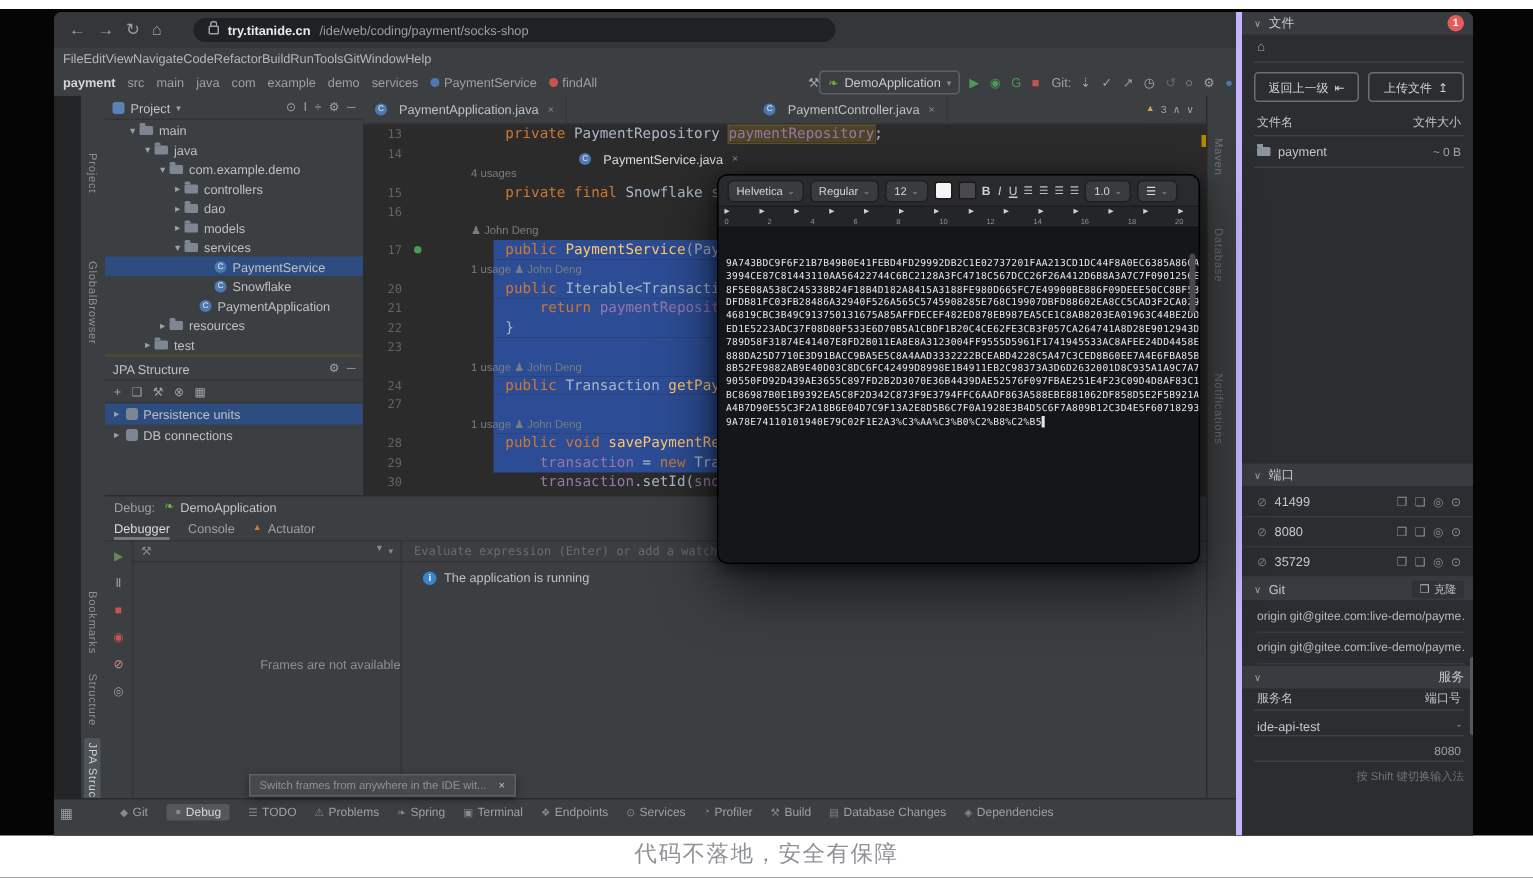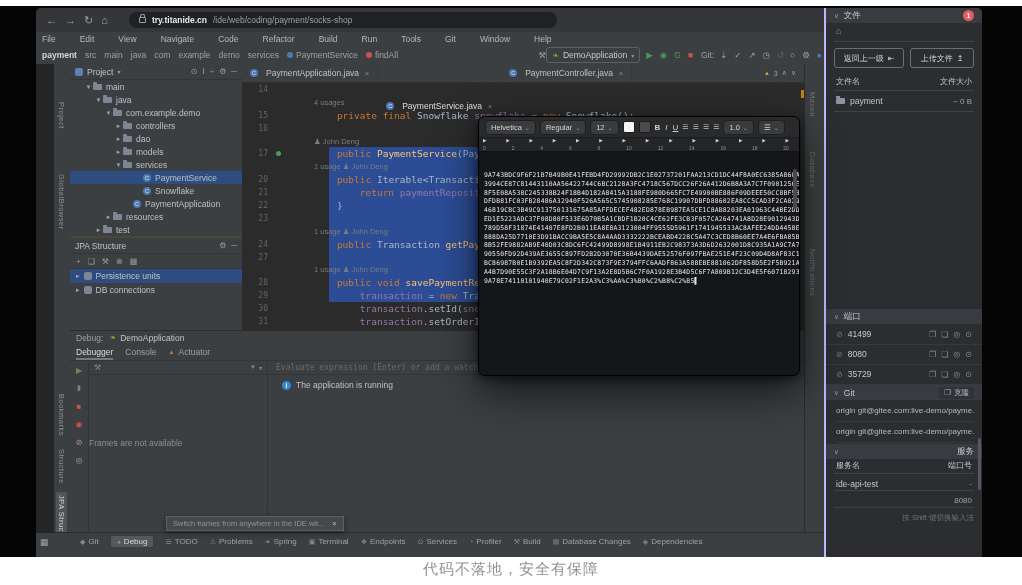--- a/index.html
+++ b/index.html
@@ -15,21 +15,21 @@
            align-items:center;gap:6px;padding:0 10px;margin-left:4px;}
   .lock{width:5px;height:4px;border:1px solid #9aa0a6;border-radius:1px;position:relative;flex:0 0 auto;}
   .lock::before{content:"";position:absolute;width:3px;height:3px;border:1px solid #9aa0a6;
                 border-bottom:none;border-radius:2px 2px 0 0;top:-4px;left:0;}
   .host{color:#e8eaed;font-size:8.5px;font-weight:bold;white-space:nowrap;}
   .upath{color:#9aa0a6;font-size:8.5px;white-space:nowrap;}
   .cicons{margin-left:auto;display:flex;align-items:center;gap:9px;color:#c2c5c9;font-size:9.5px;}
   .avatar{width:11px;height:11px;border-radius:50%;background:#7356d6;}
   
   .ide{position:absolute;left:0;top:24px;right:0;bottom:0;background:#3c3f41;}
-  .menubar{position:absolute;left:6px;top:0;height:14px;display:flex;gap:24px;align-items:center;
+  .menubar{position:absolute;left:6px;top:0;height:14px;display:flex;gap:0;align-items:center;
            font-size:8.5px;color:#b4b7bc;z-index:2;}
   .menubar span{cursor:default;}
   .navbar{position:absolute;left:6px;top:14px;right:160px;height:18px;display:flex;
           align-items:center;font-size:8.5px;color:#9da0a4;z-index:2;}
   .crumb{margin-right:8px;white-space:nowrap;display:flex;align-items:center;gap:3px;}
   .crumb.b{color:#d3d5d9;font-weight:bold;}
   .dot{width:6px;height:6px;border-radius:50%;display:inline-block;}
   .rbgroup{display:flex;align-items:center;gap:7px;margin-left:6px;}
   .rbgroup .gi{font-size:8.5px;line-height:1;}
   .pill{display:flex;align-items:center;gap:4px;border:1px solid #5e6164;border-radius:3px;
@@ -99,21 +99,21 @@
          color:#9da0a4;border-bottom:1px solid #323436;}
   .dtab{display:flex;align-items:center;gap:4px;height:16px;}
   .dtab.active{color:#dadcde;box-shadow:inset 0 -2px 0 #747a80;}
   .dbody{position:absolute;left:0;top:29px;right:0;bottom:0;display:flex;}
   .dicons{width:18px;display:flex;flex-direction:column;align-items:center;gap:9px;padding-top:6px;
           font-size:8px;border-right:1px solid #323436;}
   .frames{width:178px;border-right:1px solid #323436;position:relative;}
   .ftool{height:14px;display:flex;align-items:center;padding:0 5px;color:#85888c;font-size:8px;
          border-bottom:1px solid #323436;}
   .ftool .fr{margin-left:auto;display:flex;gap:3px;}
-  .fmsg{position:absolute;left:0;right:0;top:78px;text-align:left;color:#8c8f92;font-size:8.5px;}
+  .fmsg{position:absolute;left:0;right:0;top:78px;text-align:right;color:#8c8f92;font-size:8.5px;}
   .watches{flex:1;position:relative;}
   .evalrow{height:14px;border-bottom:1px solid #323436;display:flex;align-items:center;padding:0 8px;
            color:#686b6f;font-size:8px;font-family:"DejaVu Sans Mono",monospace;overflow:hidden;white-space:nowrap;}
   .runmsg{position:absolute;left:14px;top:20px;display:flex;align-items:center;gap:5px;
           color:#bdc0c4;font-size:8.5px;}
   .infodot{width:9px;height:9px;border-radius:50%;background:#3786c9;color:#fff;font-size:6.5px;
            display:flex;align-items:center;justify-content:center;font-weight:bold;}
   
   .statusbar{position:absolute;left:18px;right:158px;bottom:7px;height:17px;background:#3c3f41;
              border-top:1px solid #2b2b2b;display:flex;align-items:center;gap:12px;
@@ -121,21 +121,21 @@
   .sitem{display:flex;align-items:center;gap:3px;white-space:nowrap;}
   .sitem .sg{font-size:7px;color:#85888c;}
   .sitem.active{background:#54585b;color:#d7d9dc;padding:1px 6px;border-radius:2px;}
   .cornerbtn{position:absolute;left:4px;bottom:10px;color:#9da0a4;font-size:9px;}
   .tooltip{position:absolute;left:130px;bottom:26px;height:13px;background:#46494b;
            border:1px solid #5e6163;display:flex;align-items:center;gap:8px;padding:0 6px;
            font-size:7.5px;color:#bfc1c4;box-shadow:0 2px 6px rgba(0,0,0,.4);z-index:3;}
   .tooltip .tx{color:#8f9296;}
   
   .rightpanel{position:absolute;left:788px;top:0;width:156px;bottom:0;background:#2b2d30;
-              border-left:2px solid #c4b5fd;z-index:4;}
+              border-left:4px solid #c4b5fd;z-index:4;}
   .rsechead{position:absolute;left:0;right:0;height:15px;background:#383b3f;display:flex;
             align-items:center;gap:5px;padding:0 8px;font-size:8.5px;color:#c6c9ce;}
   .chev{font-size:6.5px;color:#9da0a4;}
   .badge{margin-left:auto;width:11px;height:11px;border-radius:50%;background:#e35d5b;color:#fff;
          font-size:7px;display:flex;align-items:center;justify-content:center;font-weight:bold;}
   .rdiv{position:absolute;left:8px;right:8px;height:1px;background:#3e4145;}
   .rbtn{position:absolute;height:18px;border:1px solid #6b6e73;border-radius:3px;display:flex;
         align-items:center;justify-content:center;gap:4px;font-size:8px;color:#d0d3d7;background:transparent;}
   .rth{position:absolute;left:10px;right:10px;display:flex;justify-content:space-between;
        font-size:8px;color:#c3c6cb;}
@@ -438,20 +438,25 @@
             </div>
             <div class="ewidget">
               <span class="wtri">▲</span>
               <span>3</span>
               <span>∧</span>
               <span>∨</span>
             </div>
           </div>
         <div class="ecode" id="ecode">
             <div class="row">
+              <span class="num">13</span>
+              <span class="gslot"></span>
+              <pre><span class="t-p">    </span><span class="t-k">private </span><span class="t-p">PaymentRepository </span><span class="t-h">paymentRepository</span><span class="t-p">;</span></pre>
+            </div>
+            <div class="row">
               <span class="num">14</span>
               <span class="gslot"></span>
               <pre></pre>
             </div>
             <div class="row">
               <span class="num"></span>
               <span class="gslot"></span>
               <span class="inlay">    4 usages</span>
             </div>
             <div class="row">

